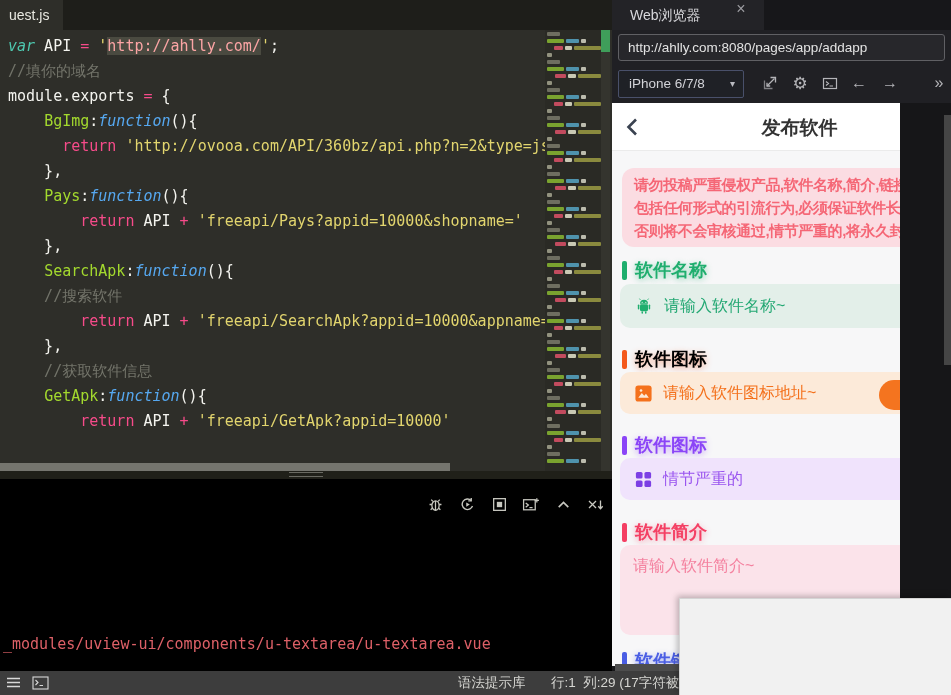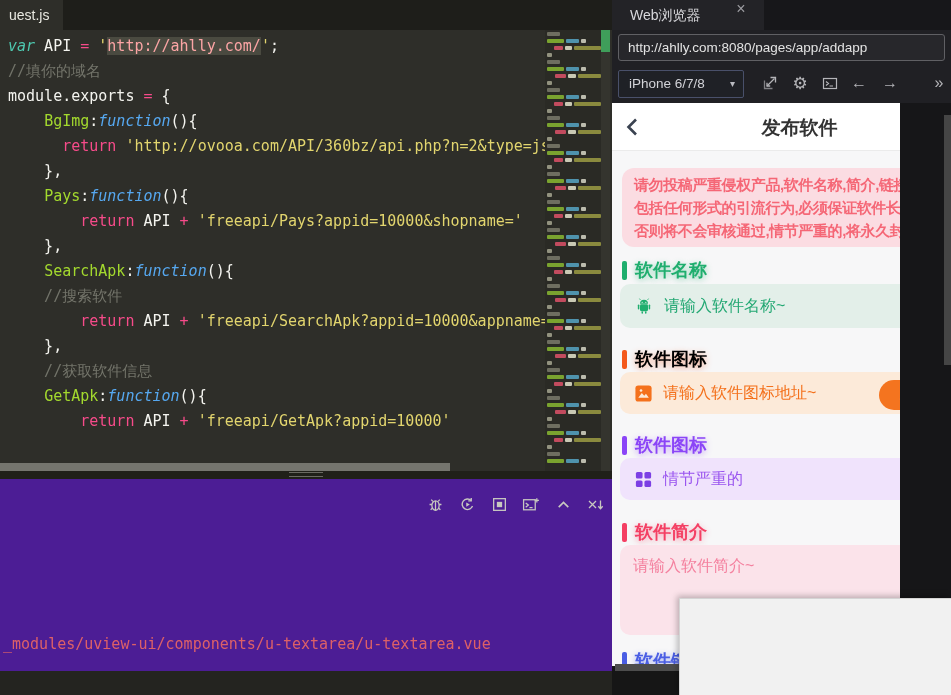--- a/index.html
+++ b/index.html
@@ -26,21 +26,21 @@
   .fnkw{ color:#56a8f0; font-style:italic; }
   .minimap { position:absolute; left:545px; top:0; width:56px; height:441px; background:#2a2a25; overflow:hidden; padding-top:2px; }
   .mm-row { height:4px; margin:0 0 3px 2px; display:flex; gap:2px; }
   .mm-seg { height:4px; border-radius:1px; }
   .mm-track { position:absolute; left:601px; top:0; width:9px; height:441px; background:#34342e; }
   .mm-thumb { position:absolute; left:0; top:0; width:9px; height:22px; background:#3f9e5a; }
   .hscroll-thumb { position:absolute; left:0; top:433px; width:450px; height:8px; background:#75756e; }
   .sash { position:absolute; left:0; top:471px; width:612px; height:8px; background:#202019; }
   .sash-handle { position:absolute; left:289px; top:1px; width:34px; height:5px;
     border-top:1px solid #6a6a62; border-bottom:1px solid #6a6a62; }
-  .console { position:absolute; left:0; top:479px; width:612px; height:192px; background:#4c1d95; }
+  .console { position:absolute; left:0; top:479px; width:612px; height:192px; background:#000000; }
   .console-toolbar { position:absolute; right:8px; top:16px; display:flex; gap:14px; }
   .cicon { width:18px; height:18px; color:#c8c8c0; display:flex; align-items:center; justify-content:center; }
   .console-output { position:absolute; left:3px; top:105px; font-family:"DejaVu Sans Mono", monospace;
     font-size:15px; line-height:24px; color:#dd6067; white-space:pre; }
   .statusbar { position:absolute; left:0; top:671px; width:951px; height:24px; background:#3d3d3d; z-index:5; }
   .sb-icon { position:absolute; top:4px; color:#d9d9d9; }
   .sb-text { position:absolute; top:3px; font-size:13.5px; color:#d6d6d2; white-space:pre; }
 
   
   .browser-region { position:absolute; left:612px; top:0; width:339px; height:671px; background:#161618; }
@@ -545,15 +545,30 @@
           <span class="sec-bar" style="background:#4a5ee4;"></span>
           <span class="sec-title" style="color:#4a5ee4; text-shadow:0 2px 6px rgba(74,94,228,0.45);">软件链接</span>
         </div>
       </div>
     </div>
 
     <div class="page-vscroll"></div>
     <div class="bbottom-strip"></div>
   </div>
 
+  <div class="statusbar">
+    <span class="sb-icon" style="left:6px;">
+      <svg width="15" height="15" viewBox="0 0 15 15" stroke="currentColor" stroke-width="1.6">
+        <path d="M1 3.5 H14 M1 7.5 H14 M1 11.5 H14"></path>
+      </svg>
+    </span>
+    <span class="sb-icon" style="left:32px; top:5px;">
+      <svg width="17" height="14" viewBox="0 0 17 14" fill="none" stroke="currentColor" stroke-width="1.1">
+        <rect x="1" y="1" width="15" height="12"></rect>
+          <path d="M3.5 4 L6 6.5 L3.5 9 M7.5 9.5 H11"></path>
+      </svg>
+    </span>
+    <span class="sb-text" style="left:458px;">语法提示库</span>
+    <span class="sb-text" style="left:551px;">行:1  列:29 (17字符被</span>
+  </div>
 
   <div class="overlay-panel"></div>
 </div>
 
 </body></html>

